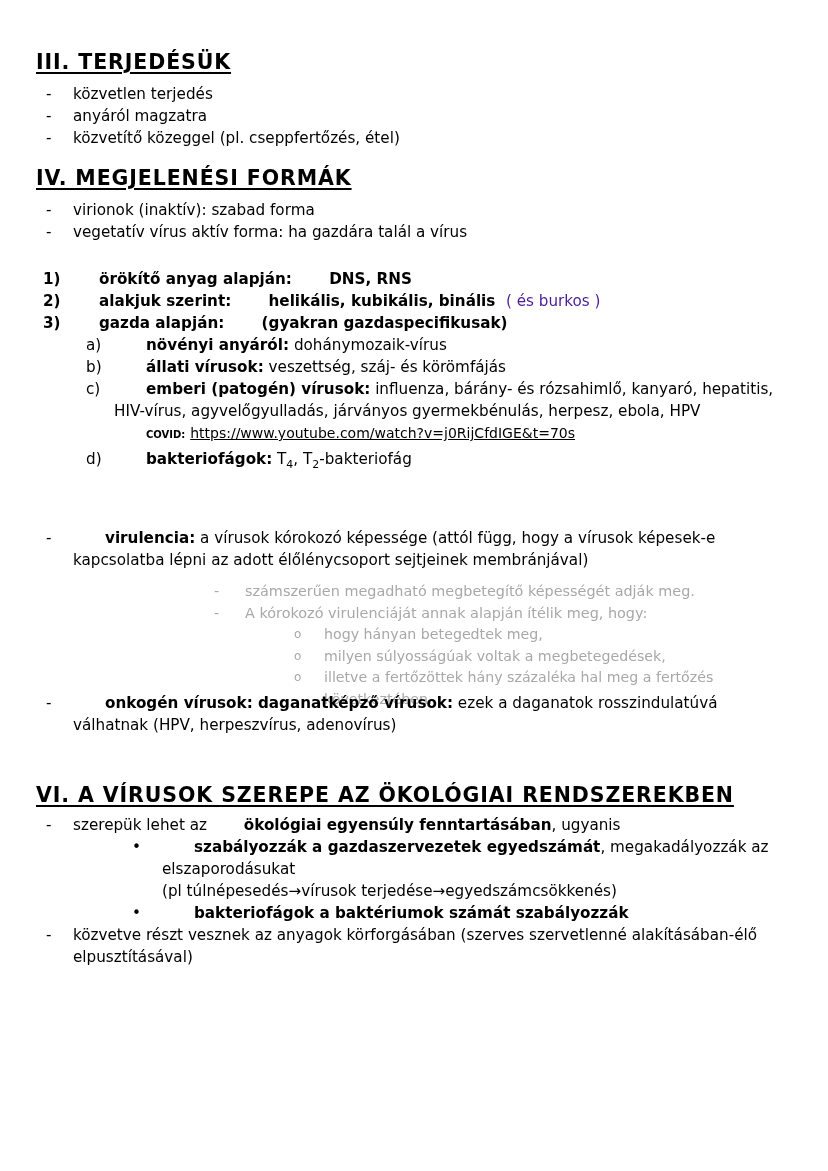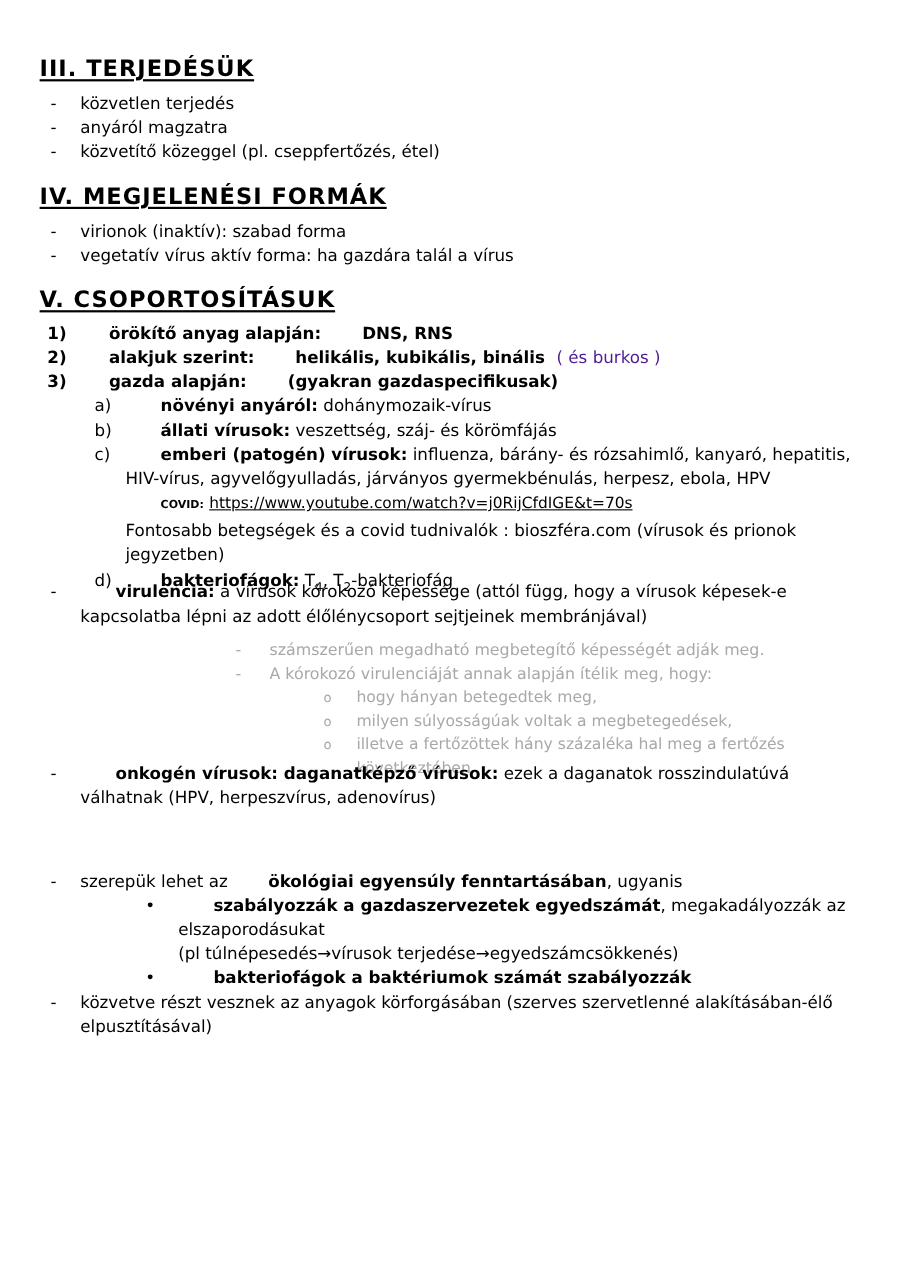--- a/index.html
+++ b/index.html
@@ -133,21 +133,20 @@
       <span class="marker">-</span>
       <span class="txt">virionok (inaktív): szabad forma</span>
     </div>
     <div class="row dash-row">
       <span class="marker">-</span>
       <span class="txt">vegetatív vírus aktív forma: ha gazdára talál a vírus</span>
     </div>
   </div>
 
   <div style="position:absolute; left:36px; top:260px; width:760px;">
-    <div class="heading">V. CSOPORTOSÍTÁSUK</div>
     <div style="height:8px"></div>
 
     <div class="row num-row">
       <span class="marker">1)</span>
       <span class="txt"><span class="b">örökítő anyag alapján:</span><span class="b"> DNS, RNS</span></span>
     </div>
 
     <div class="row num-row">
       <span class="marker">2)</span>
       <span class="txt"><span class="b">alakjuk szerint:</span><span class="b"> helikális, kubikális, binális</span><span style="white-space:pre">  </span><span class="grey" style="font-weight:normal">( és burkos )</span></span>
@@ -170,21 +169,20 @@
 
     <div class="row alpha-row">
       <span class="marker">c)</span>
       <span class="txt"><span class="b">emberi (patogén) vírusok:</span><span> influenza, bárány- és rózsahimlő, kanyaró, hepatitis, HIV-vírus, agyvelőgyulladás, járványos gyermekbénulás, herpesz, ebola, HPV</span></span>
     </div>
 
     <div class="cont">
       <span class="b" style="font-size:10px">COVID:</span>
       <a class="link" href="#">https://www.youtube.com/watch?v=j0RijCfdIGE&amp;t=70s</a>
     </div>
-    <div class="cont">Fontosabb betegségek és a covid tudnivalók :  bioszféra.com  (vírusok és prionok jegyzetben)</div>
 
     <div class="row alpha-row" style="margin-top:2px;">
       <span class="marker">d)</span>
       <span class="txt"><span class="b">bakteriofágok:</span><span> T</span><span class="sub">4</span><span>, T</span><span class="sub">2</span><span>-bakteriofág</span></span>
     </div>
   </div>
 
   <div style="position:absolute; left:36px; top:527px; width:760px;">
     <div class="row dash-row">
       <span class="marker">-</span>
@@ -216,20 +214,21 @@
   </div>
 
   <div style="position:absolute; left:36px; top:692px; width:740px;">
     <div class="row dash-row">
       <span class="marker">-</span>
       <span class="txt"><span class="b">onkogén vírusok: daganatképző vírusok:</span><span> ezek a daganatok rosszindulatúvá válhatnak (HPV, herpeszvírus, adenovírus)</span></span>
     </div>
   </div>
 
   <div style="position:absolute; left:36px; top:783px; width:760px;">
+    <div class="heading">VI. A VÍRUSOK SZEREPE AZ ÖKOLÓGIAI RENDSZEREKBEN</div>
     <div style="height:7px"></div>
 
     <div class="row dash-row">
       <span class="marker">-</span>
       <span class="txt"><span>szerepük lehet az </span><span class="b">ökológiai egyensúly fenntartásában</span><span>, ugyanis</span></span>
     </div>
 
     <div class="bullet-row">
       <span class="marker">•</span>
       <span class="txt"><span class="b">szabályozzák a gazdaszervezetek egyedszámát</span><span>, megakadályozzák az elszaporodásukat</span></span>

